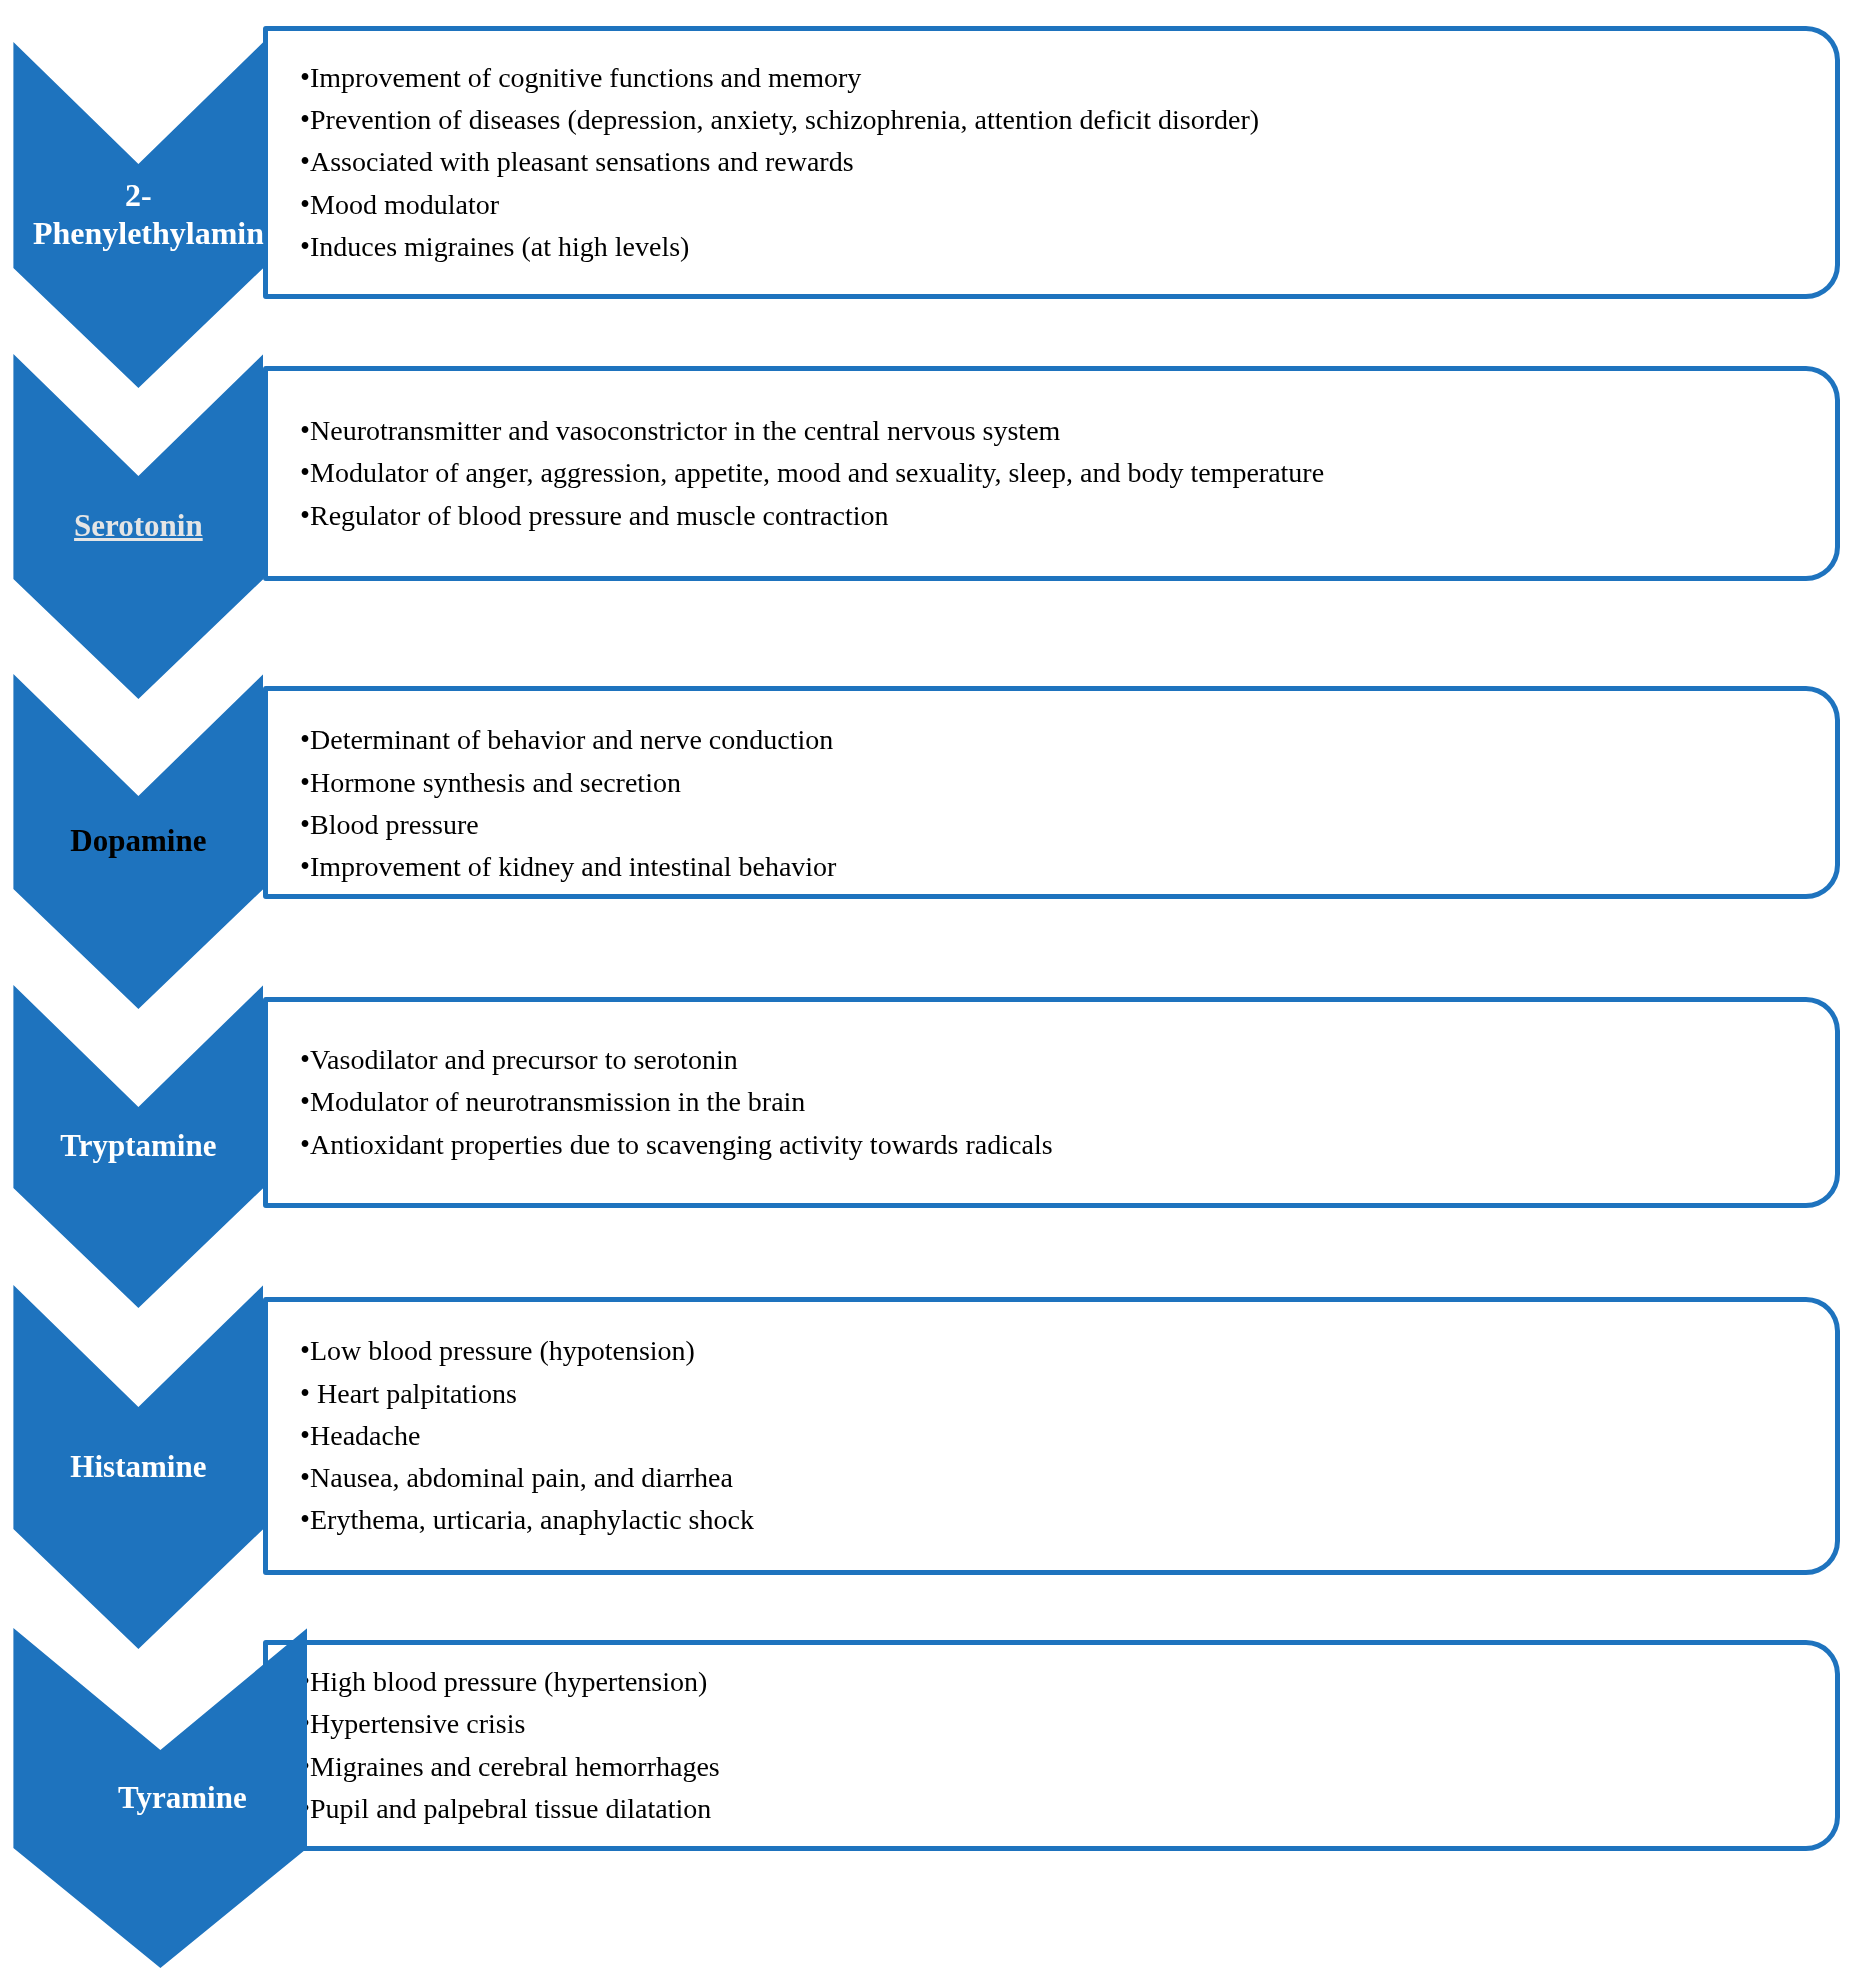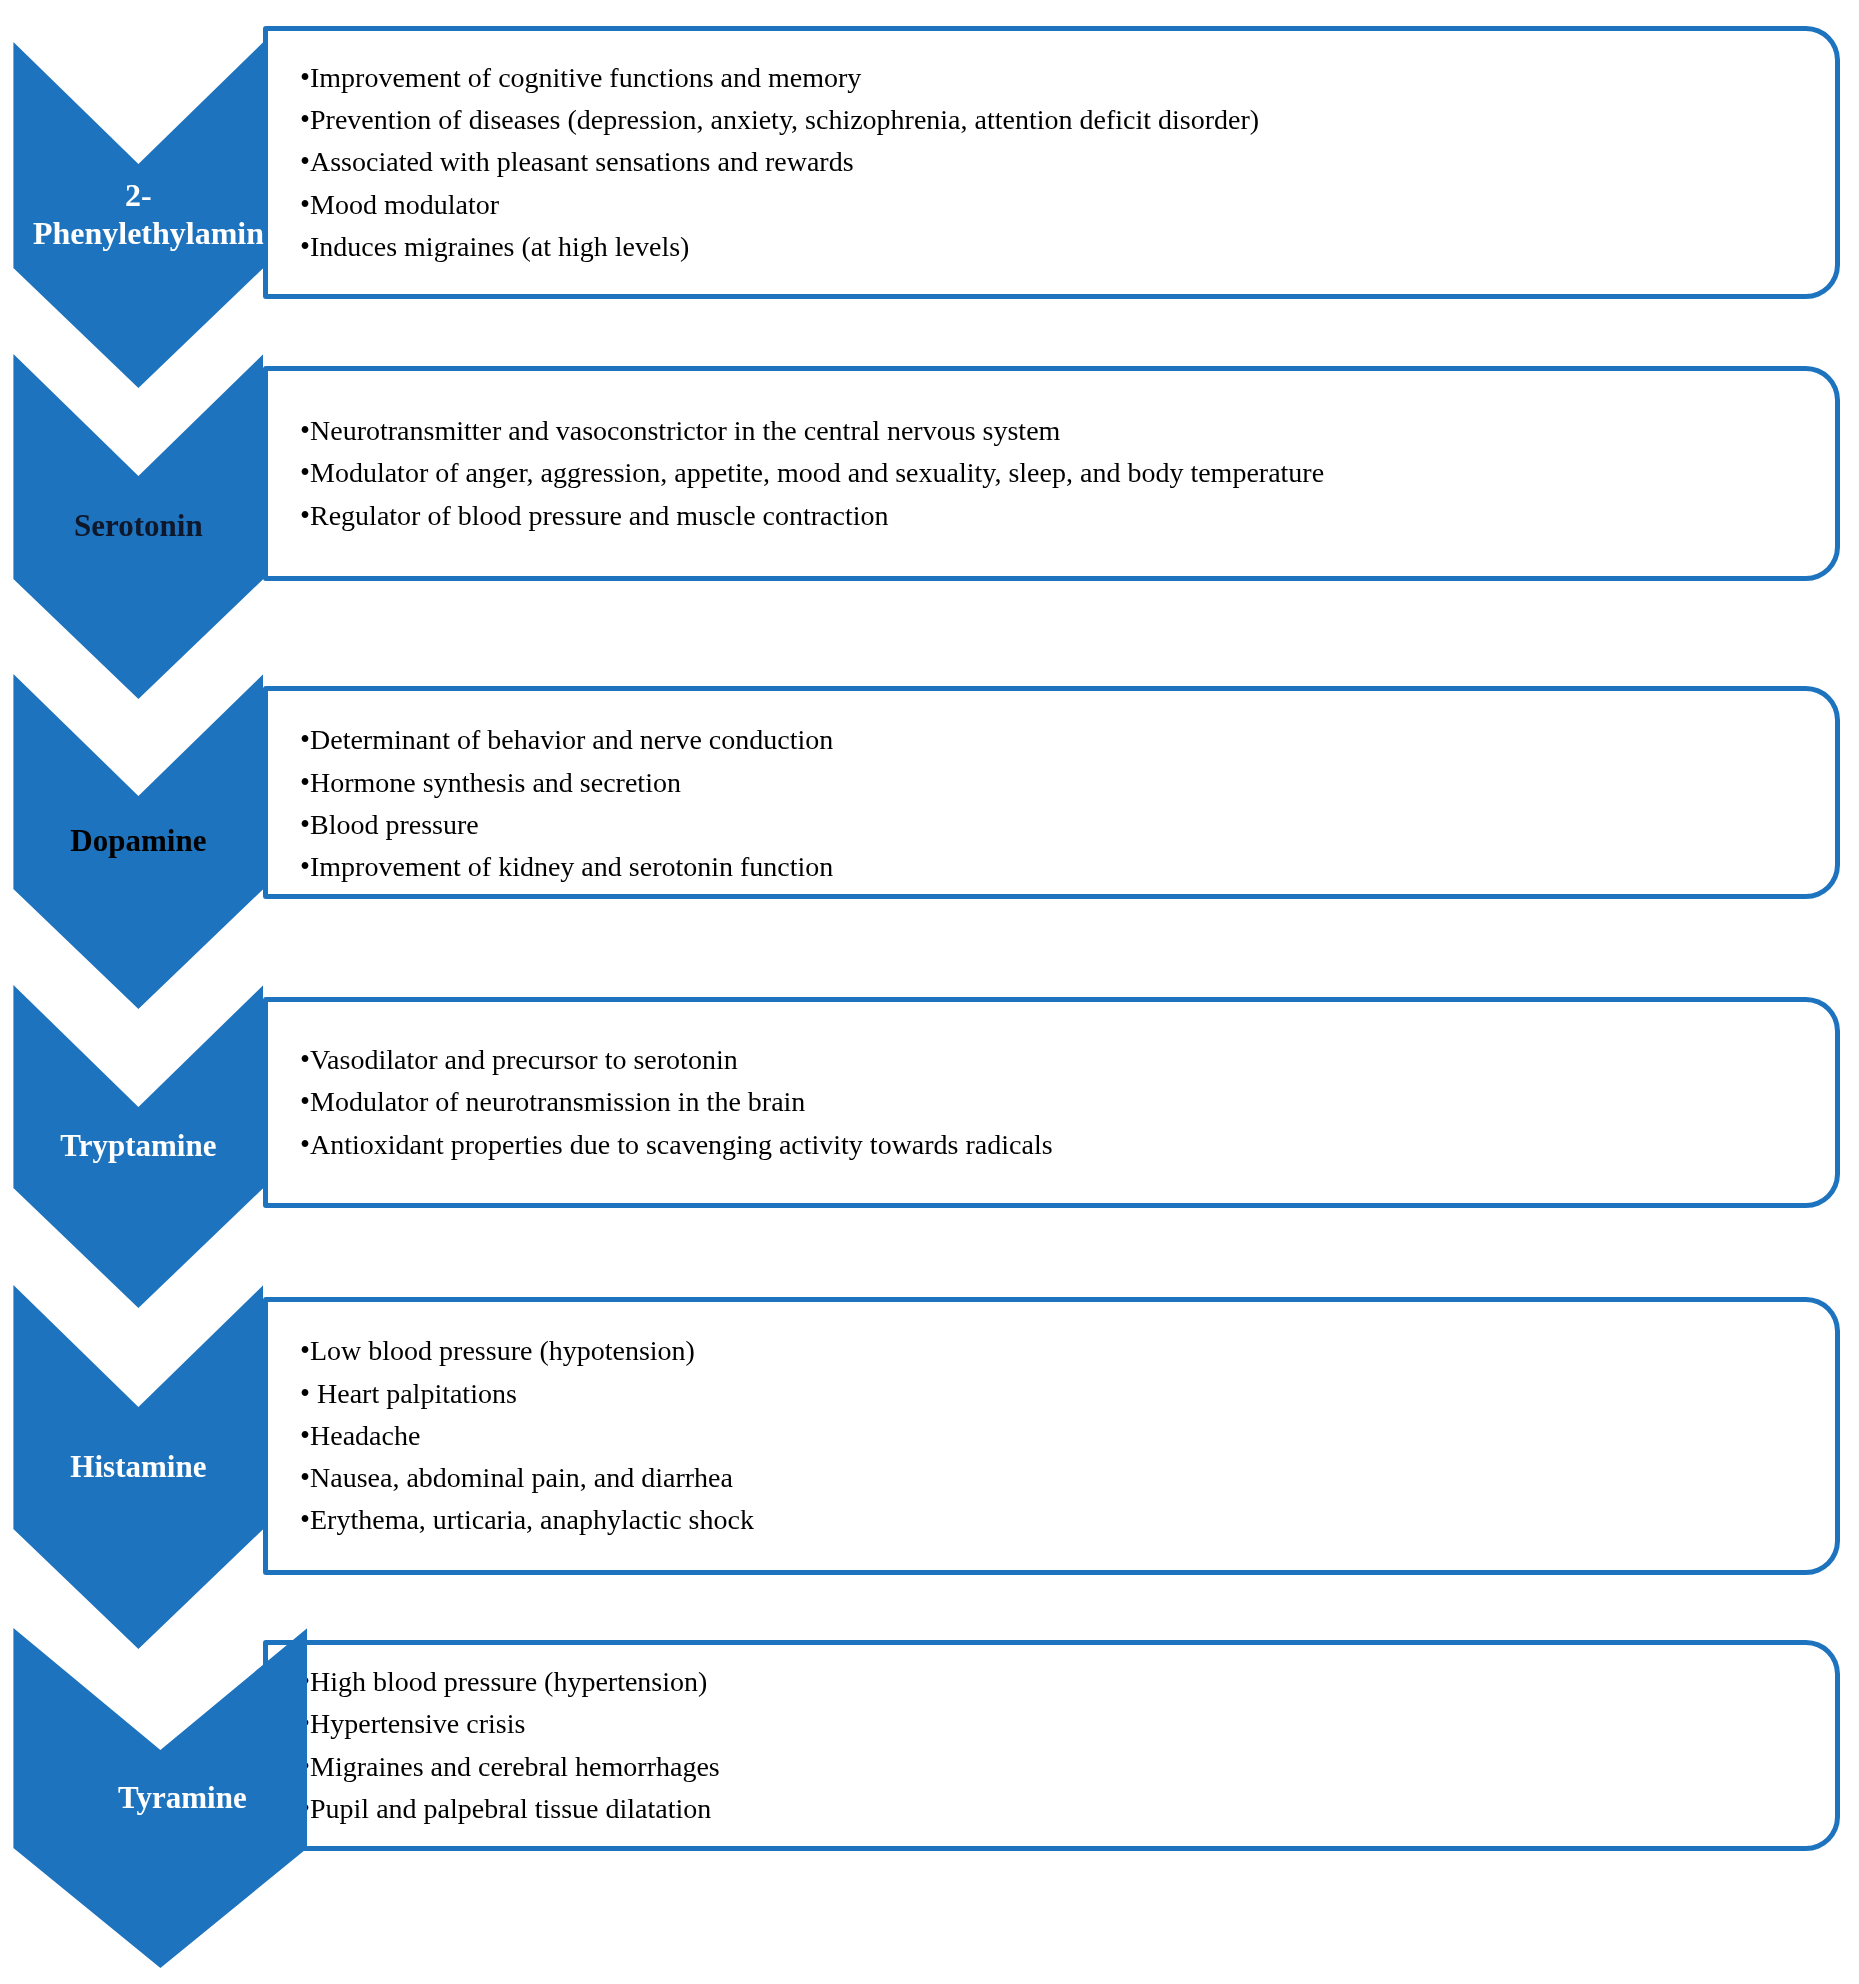--- a/index.html
+++ b/index.html
@@ -119,41 +119,41 @@
         <li>Prevention of diseases (depression, anxiety, schizophrenia, attention deficit disorder)</li>
         <li>Associated with pleasant sensations and rewards</li>
         <li>Mood modulator</li>
         <li>Induces migraines (at high levels)</li>
       </ul>
     </div>
   </section>
 
   <section class="row">
     <div class="chevron" style="background: rgb(30, 115, 190);">
-      <div class="chevron-label" style="color: #0f172a;">Serotonin</div>
+      <div class="chevron-label" style="color: #e5e5e5; text-decoration: underline;">Serotonin</div>
     </div>
     <div class="box" style="border-color: rgb(30, 115, 190);">
       <ul class="bullets">
         <li>Neurotransmitter and vasoconstrictor in the central nervous system</li>
         <li>Modulator of anger, aggression, appetite, mood and sexuality, sleep, and body temperature</li>
         <li>Regulator of blood pressure and muscle contraction</li>
       </ul>
     </div>
   </section>
 
   <section class="row">
     <div class="chevron" style="background: rgb(30, 115, 190);">
       <div class="chevron-label" style="color: #000000;">Dopamine</div>
     </div>
     <div class="box" style="border-color: rgb(30, 115, 190);">
       <ul class="bullets">
         <li>Determinant of behavior and nerve conduction</li>
         <li>Hormone synthesis and secretion</li>
         <li>Blood pressure</li>
-        <li>Improvement of kidney and serotonin function</li>
+        <li>Improvement of kidney and intestinal behavior</li>
       </ul>
     </div>
   </section>
 
   <section class="row">
     <div class="chevron" style="background: rgb(30, 115, 190);">
       <div class="chevron-label" style="color: rgb(255, 255, 255);">Tryptamine</div>
     </div>
     <div class="box" style="border-color: rgb(30, 115, 190);">
       <ul class="bullets">

